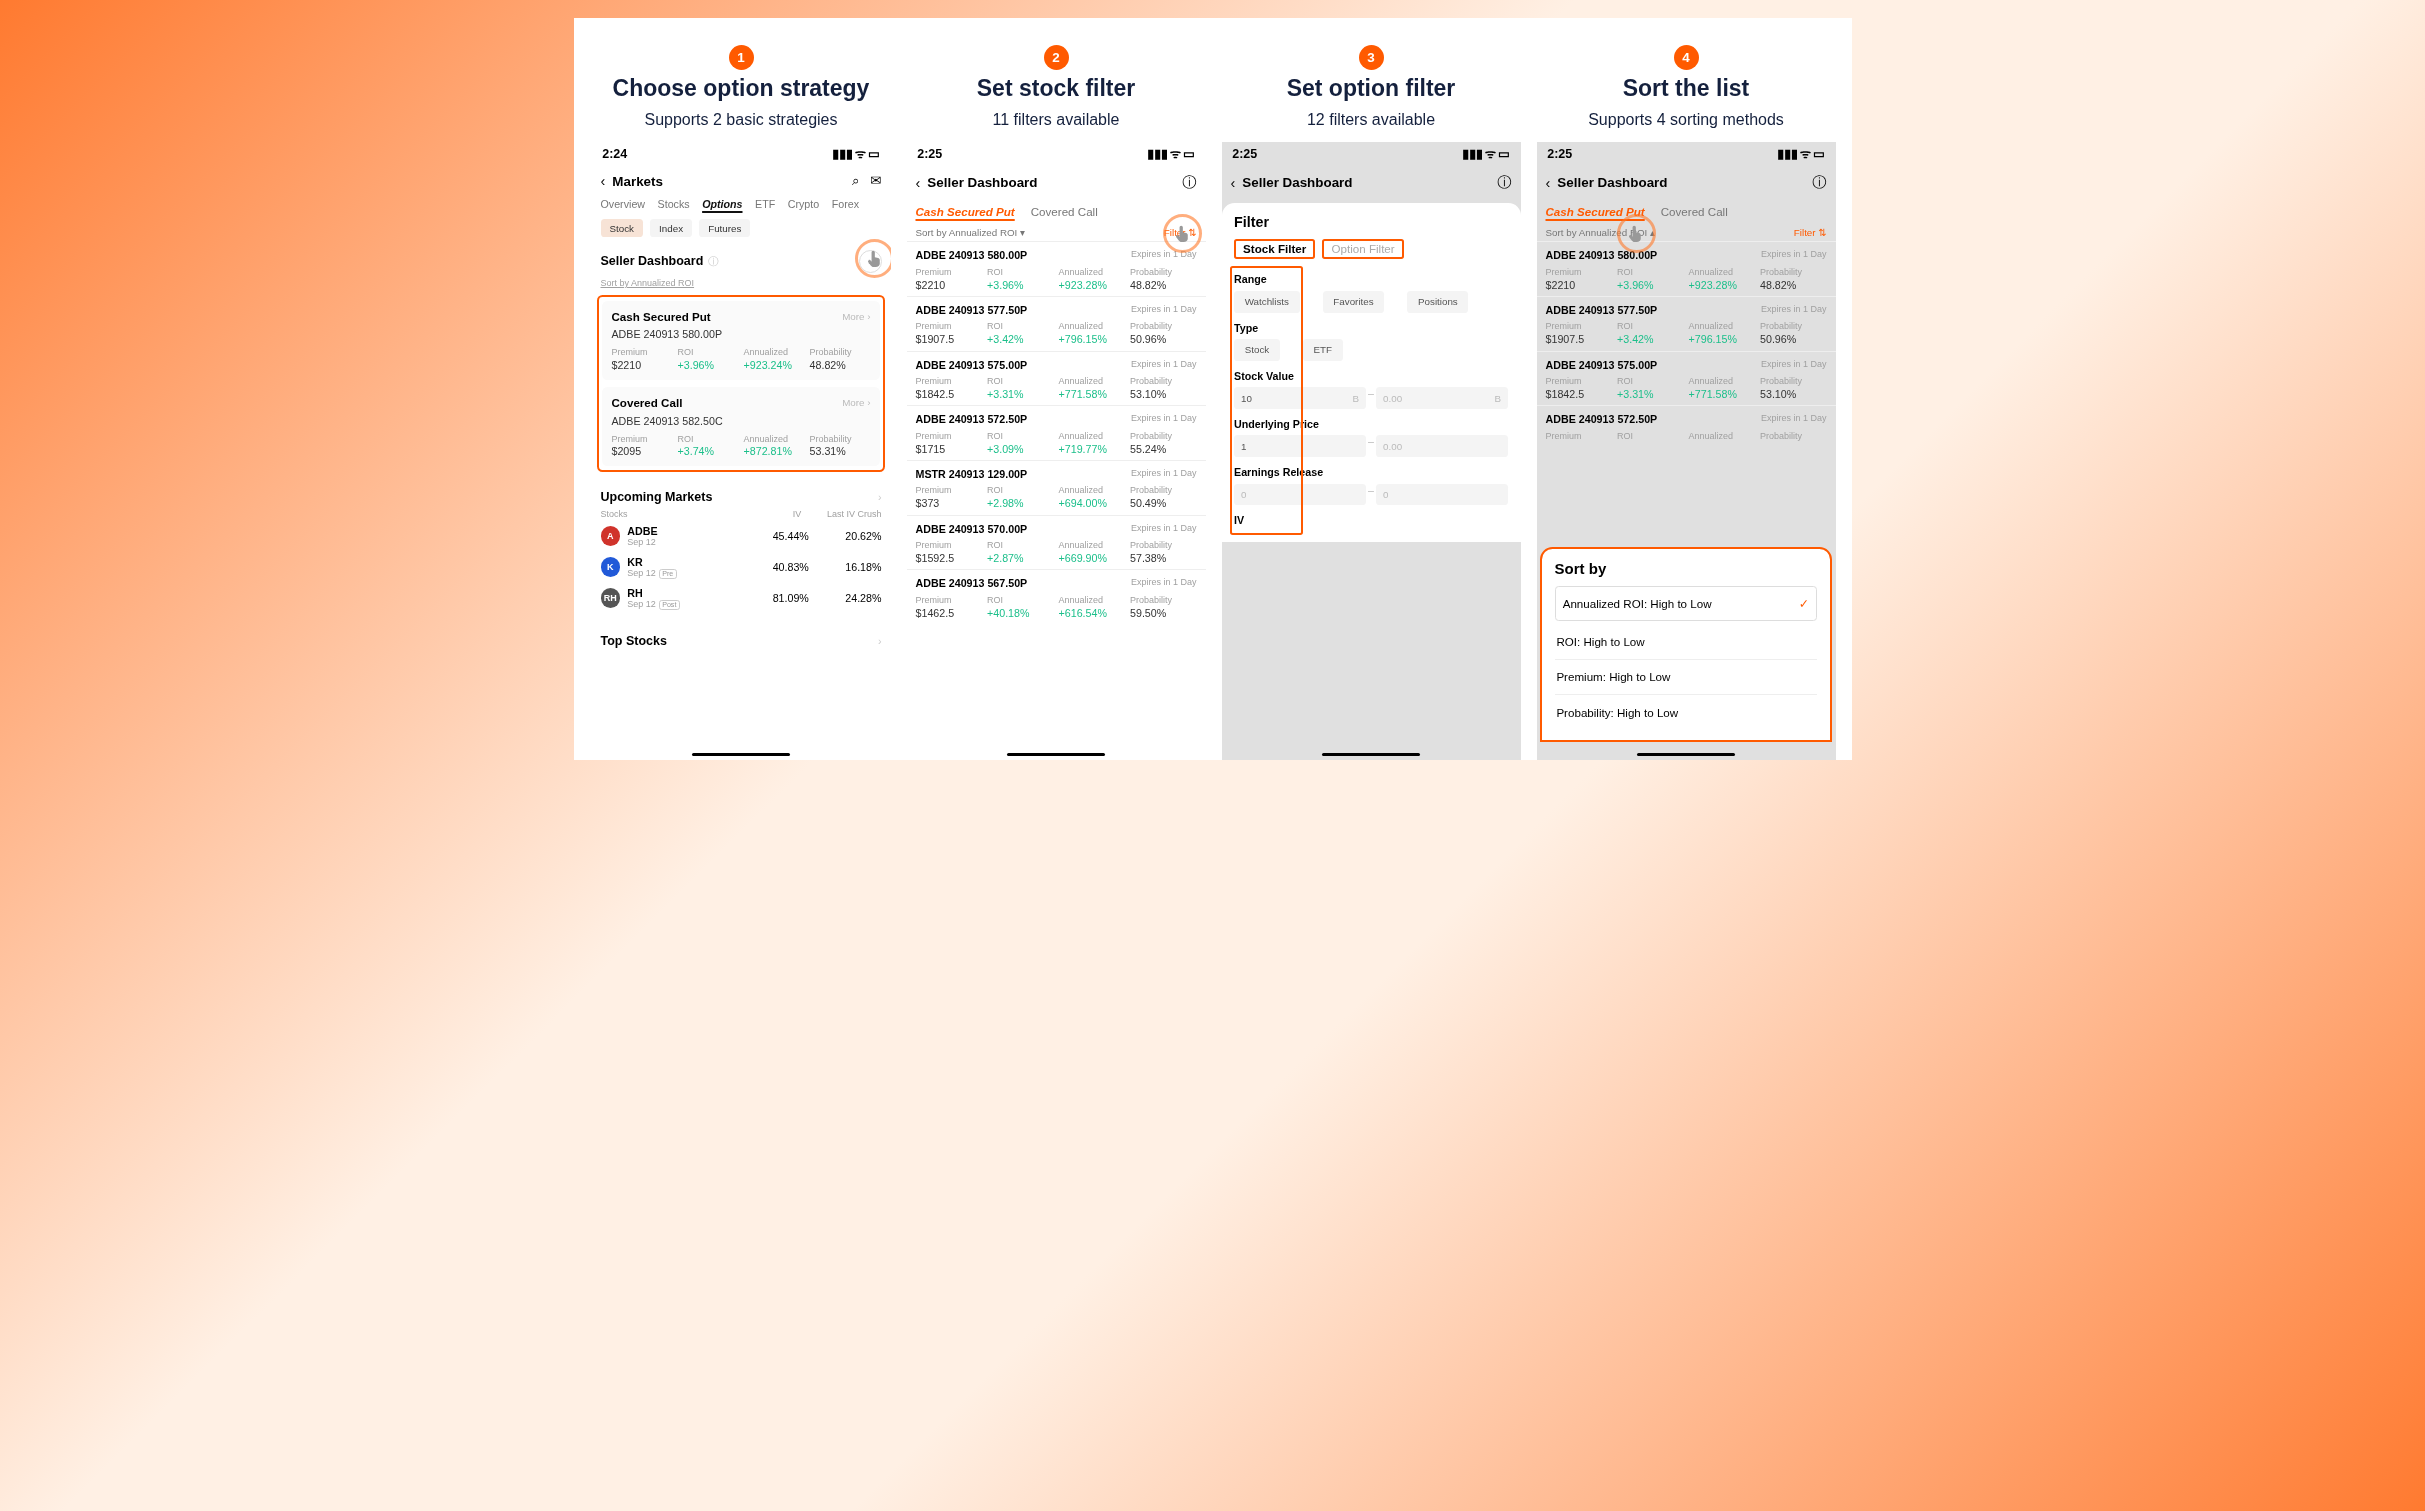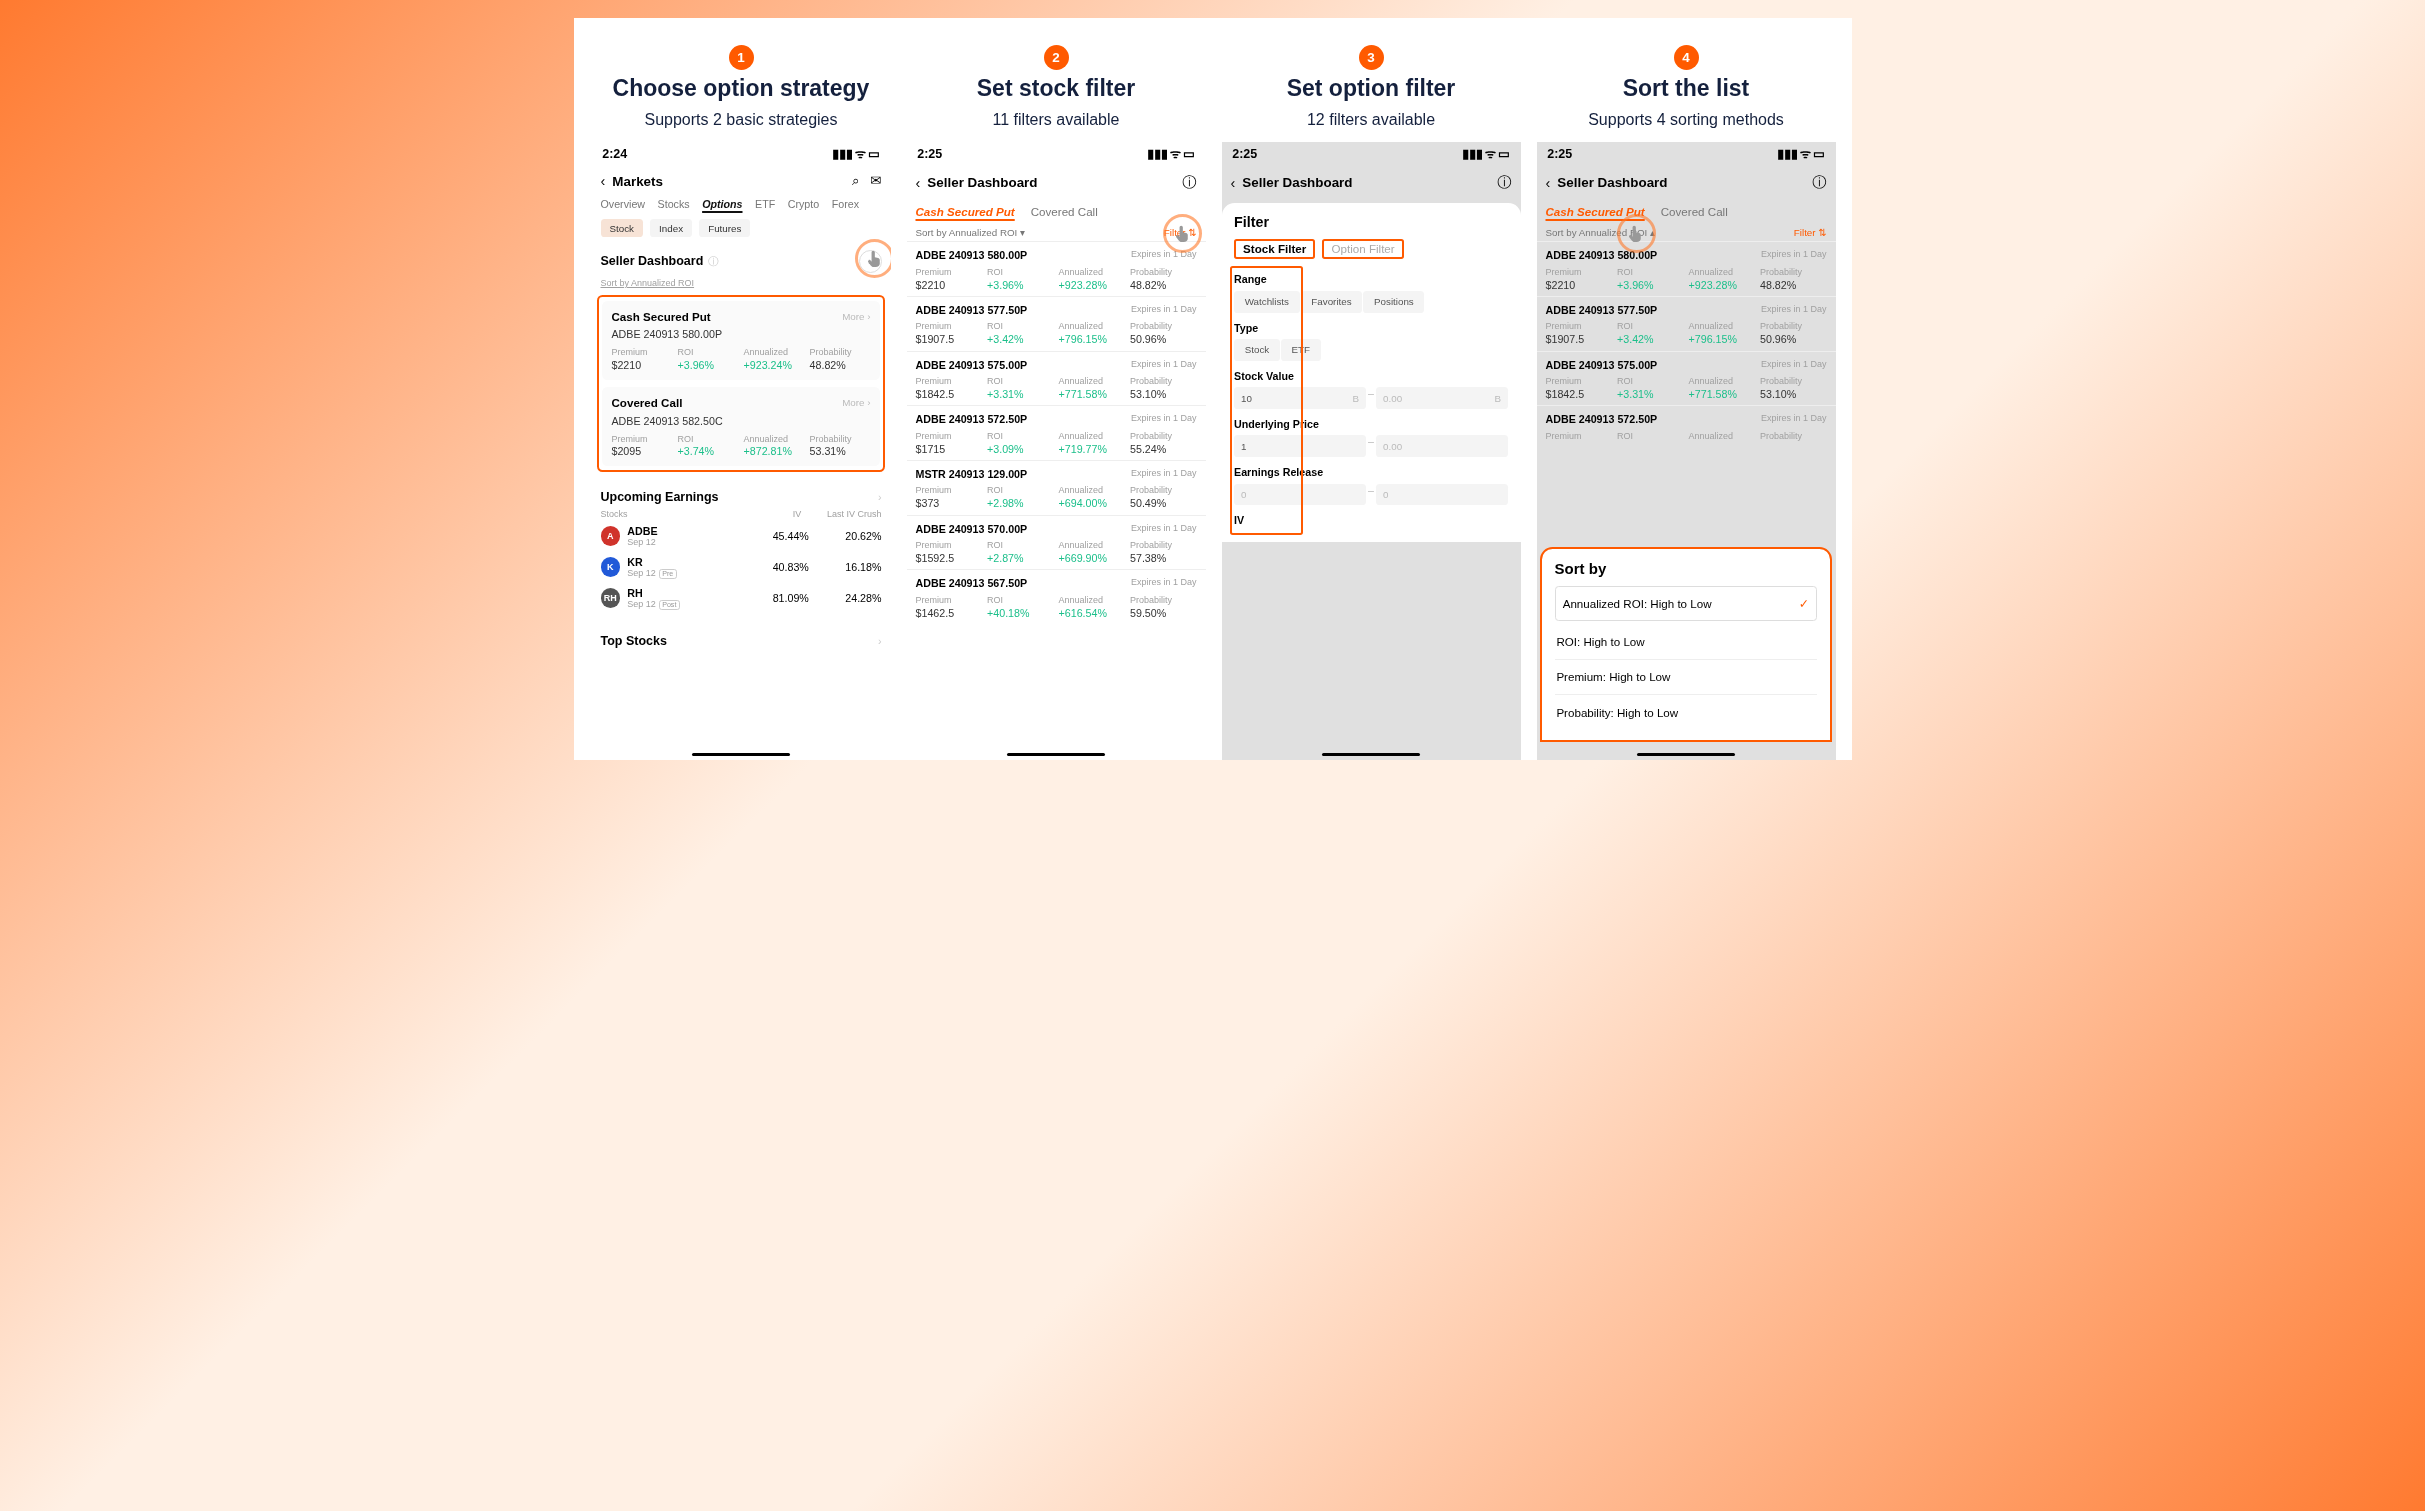--- a/index.html
+++ b/index.html
@@ -96,21 +96,21 @@
   .option-head{display:flex;justify-content:space-between;margin-bottom:5.4px;}
   .option-symbol{font-weight:700;font-size:10.7px;}
   .option-exp{color:var(--lgray);font-size:9px;}
   
   .filter-panel{background:#fff;border-top-left-radius:12.5px;border-top-right-radius:12.5px;padding:10.7px 12.5px;}
   .filter-title{font-weight:700;font-size:14.3px;margin-bottom:9px;}
   .filter-tabs{display:flex;gap:7.1px;margin-bottom:10.7px;}
   .ftab{padding:1.8px 7.1px;font-size:11.6px;}
   .hl-border{border:2.7px solid var(--orange);border-radius:2.7px;}
   .fsection-label{font-weight:600;font-size:10.7px;margin:3.6px 0 5.4px;}
-  .fchips{display:flex;gap:1px;margin-bottom:9px;}
+  .fchips{display:flex;gap:23px;margin-bottom:9px;}
   .fchip{background:var(--pill);padding:5.4px 10.7px;border-radius:3.6px;font-size:9.8px;color:#555;}
   .range-row{display:flex;align-items:flex-start;gap:2px;margin-bottom:9px;}
   .range-input{flex:1;background:var(--pill);border-radius:3.6px;padding:5.4px 7.1px;font-size:9.8px;color:#555;display:flex;justify-content:space-between;align-items:center;}
   .range-suffix{color:#bbb;}
   .range-dash{color:#bbb;}
   .btn-row{display:flex;gap:9px;padding:10.7px 12.5px;}
   .btn{flex:1;text-align:center;padding:9px;border-radius:18px;font-size:11.6px;font-weight:500;}
   .btn.reset{border:0.9px solid #333;background:#fff;}
   .btn.confirm{background:#111;color:#fff;}
   
@@ -227,21 +227,21 @@
             <div class="metric">
                 <div class="metric-label">Probability</div>
                 <div class="metric-value">53.31%</div>
               </div>
           </div>
         </div>
       </div>
 
       <div class="list-section" style="margin-top:12.5px;">
         <div class="list-header">
-          <span class="list-title">Upcoming Earnings</span>
+          <span class="list-title">Upcoming Markets</span>
           <span style="color:#ccc;">›</span>
         </div>
         <div class="list-cols">
           <span class="c1">Stocks</span>
           <span class="c2">IV</span>
           <span class="c3">Last IV Crush</span>
         </div>
         <div id="earn-rows">
             <div class="earn-row">
               <div class="earn-icon" style="background:#d0332b">A</div>

